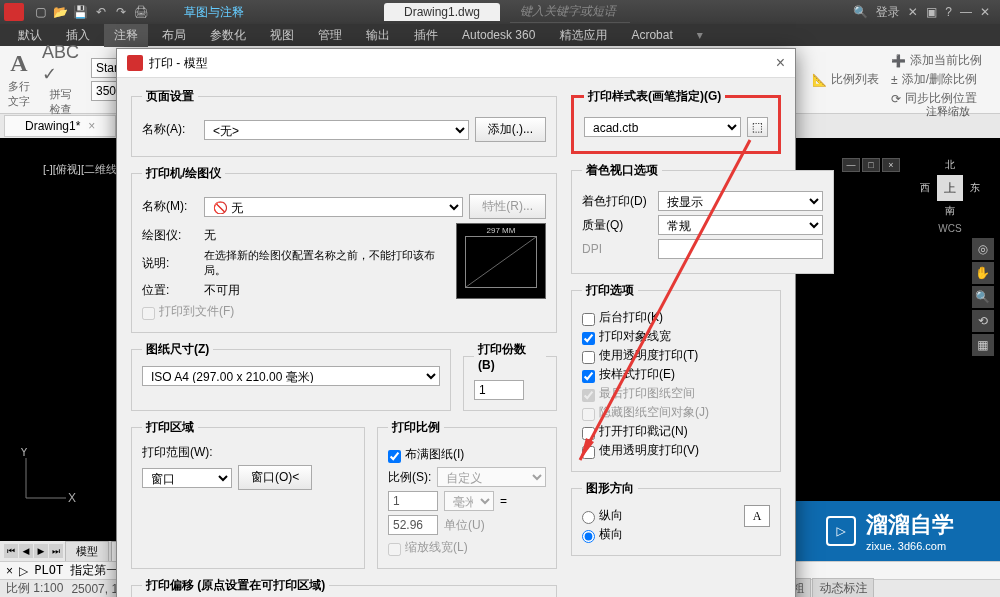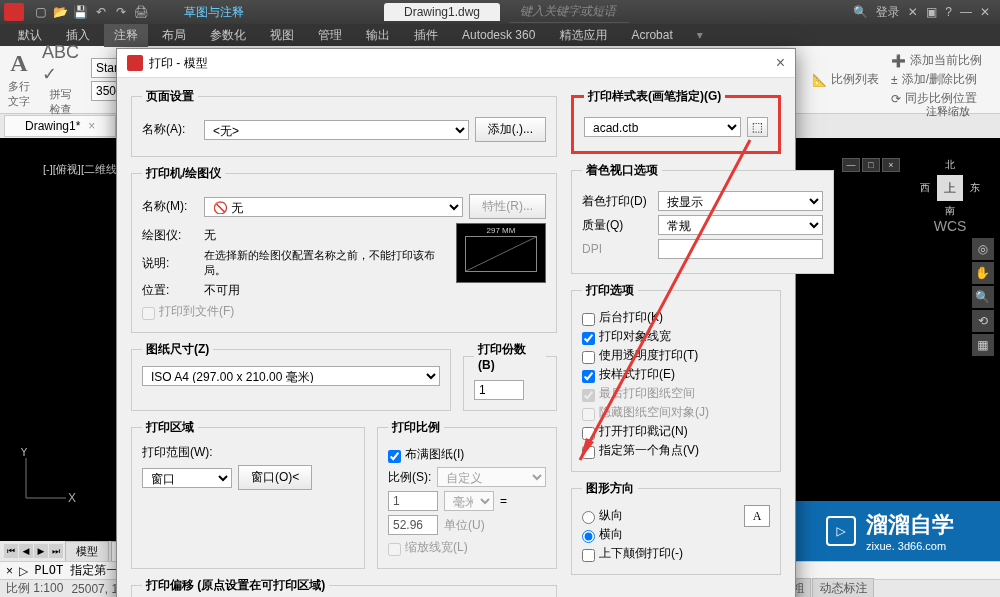--- a/index.html
+++ b/index.html
@@ -59,21 +59,21 @@
 .lbl { min-width: 56px; }
 select, input[type=text] { border: 1px solid #aaa; padding: 2px 4px; background: #fff; height: 20px; }
 select { cursor: pointer; }
 button { border: 1px solid #aaa; background: linear-gradient(#fff,#e8e8e8); padding: 3px 12px; cursor: pointer; }
 button:disabled { color: #999; }
 input[type=checkbox], input[type=radio] { margin-right: 4px; }
 .chk { display: flex; align-items: flex-end; margin: 2px 0; }
 .chk.disabled { color: #999; }
 
 .two-col { display: flex; gap: 12px; }
-.preview { width: 90px; height: 60px; background: #000; border: 1px solid #666; position: relative; }
+.preview { width: 90px; height: 76px; background: #000; border: 1px solid #666; position: relative; }
 .preview .inner { position: absolute; top: 12px; left: 8px; right: 8px; bottom: 10px; border: 1px solid #888; }
 .preview .dim { position: absolute; top: 2px; left: 0; right: 0; text-align: center; color: #ccc; font-size: 8px; }
 
 .arrow { position: absolute; pointer-events: none; z-index: 101; }
 
 
 .btabs { position: absolute; bottom: 36px; left: 0; right: 0; height: 20px; background: #e8e8e8; display: flex; align-items: center; padding: 0 4px; }
 .btabs .nav { display: flex; gap: 1px; }
 .btabs .nav span { width: 14px; height: 14px; background: #d0d0d0; display: flex; align-items: center; justify-content: center; font-size: 9px; cursor: pointer; }
 .btabs .tab { padding: 2px 10px; background: #fff; border: 1px solid #bbb; margin-left: 2px; cursor: pointer; font-size: 11px; }
@@ -190,21 +190,21 @@
     <span>—</span>
     <span>□</span>
     <span>×</span>
   </div>
   <div class="cube">
     <div style="position:absolute;top:0;left:50%;transform:translateX(-50%);color:#ccc;font-size:10px">北</div>
     <div style="position:absolute;top:50%;left:0;transform:translateY(-50%);color:#ccc;font-size:10px">西</div>
     <div style="position:absolute;top:50%;right:0;transform:translateY(-50%);color:#ccc;font-size:10px">东</div>
     <div style="position:absolute;bottom:0;left:50%;transform:translateX(-50%);color:#ccc;font-size:10px">南</div>
     <div style="position:absolute;top:50%;left:50%;transform:translate(-50%,-50%);background:#ddd;color:#333;width:26px;height:26px;display:flex;align-items:center;justify-content:center">上</div>
-    <div style="position:absolute;bottom:-16px;left:50%;transform:translateX(-50%);color:#999;font-size:14px">WCS</div>
+    <div style="position:absolute;bottom:-16px;left:50%;transform:translateX(-50%);color:#999;font-size:10px">WCS</div>
   </div>
   <div class="vbar">
     <span>◎</span>
     <span>✋</span>
     <span>🔍</span>
     <span>⟲</span>
     <span>▦</span>
   </div>
   <div class="ucs">
     <svg width="60" height="60">
@@ -381,40 +381,36 @@
             <div class="chk disabled">
               <input type="checkbox" disabled="" style="">
               <span>隐藏图纸空间对象(J)</span>
             </div>
             <div class="chk">
               <input type="checkbox" style="">
               <span>打开打印戳记(N)</span>
             </div>
             <div class="chk">
               <input type="checkbox" style="">
-              <span>指定第一个角点(V)</span>
+              <span>使用透明度打印(V)</span>
             </div>
           </div>
       </fieldset>
 
       <fieldset>
         <legend>图形方向</legend>
         <div style="display:flex;gap:8px">
           <div style="flex:1">
             <div class="chk">
                 <input type="radio" name="orient" style="">
                 <span>纵向</span>
               </div>
             <div class="chk">
                 <input type="radio" name="orient" checked="" style="">
                 <span>横向</span>
-              </div>
-            <div class="chk">
-                <input type="checkbox" style="">
-                <span>上下颠倒打印(-)</span>
               </div>
           </div>
           <div style="width:26px;height:22px;border:1px solid #999;background:#fff;display:flex;align-items:center;justify-content:center;font-family:serif">A</div>
         </div>
       </fieldset>
     </div>
   </div>
 
 </div>
 

